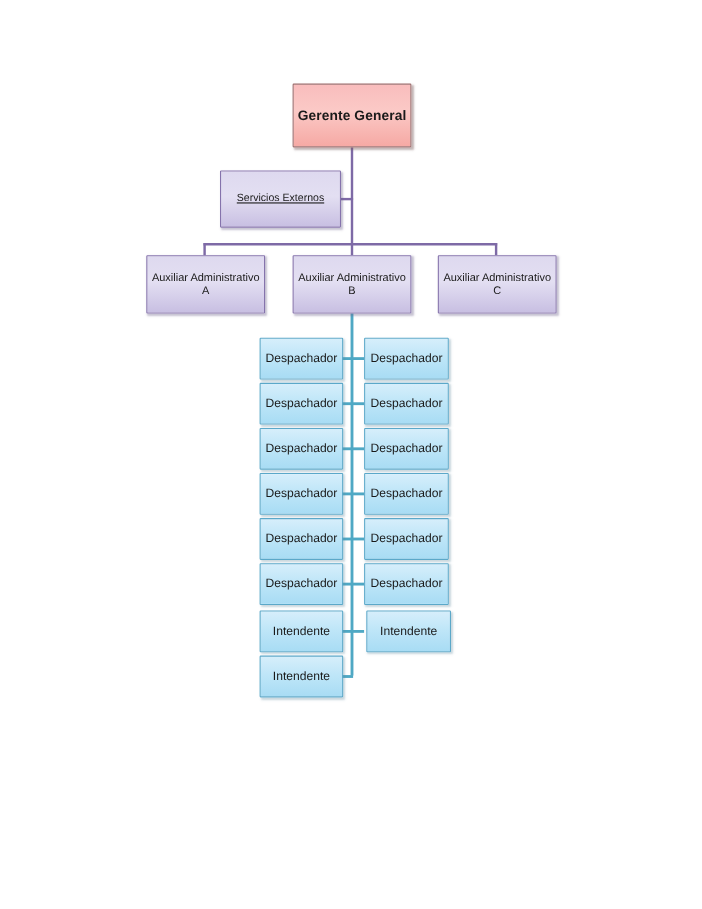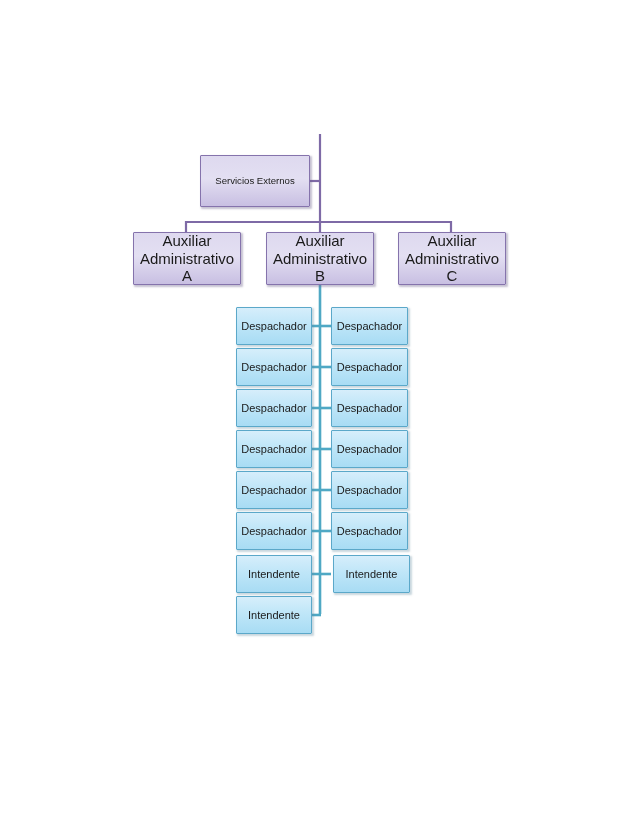--- a/index.html
+++ b/index.html
@@ -47,21 +47,21 @@
     box-shadow: 1.5px 1.5px 2px rgba(120,90,90,0.45);
     font-weight: bold;
     font-size: 12.5px;
     letter-spacing: 0.1px;
   }
   
   .node-purple {
     background: linear-gradient(to bottom, #ded9ef 0%, #e3dff2 45%, #c8bfe2 100%);
     border: 1px solid #8573ac;
     box-shadow: 1.5px 1.5px 2px rgba(110,100,140,0.40);
-    font-size: 15px;
+    font-size: 10px;
   }
   .node-purple.support {
     font-size: 9.6px;
   }
   
   .node-blue {
     background: linear-gradient(to bottom, #d6eefb 0%, #bfe6f8 45%, #a8dcf4 100%);
     border: 1px solid #5ba8c9;
     box-shadow: 1.5px 1.5px 2px rgba(100,140,160,0.35);
     font-size: 11px;
@@ -97,22 +97,25 @@
       <line x1="311" y1="408" x2="331" y2="408"></line>
       <line x1="311" y1="449" x2="331" y2="449"></line>
       <line x1="311" y1="490" x2="331" y2="490"></line>
       <line x1="311" y1="531" x2="331" y2="531"></line>
       <line x1="311" y1="574" x2="331" y2="574"></line>
 
       <line x1="311" y1="615" x2="321" y2="615"></line>
     </g>
   </svg>
 
+  <div class="node node-exec" style="left:266px; top:76px; width:108px; height:58px;">
+    <span>Gerente General</span>
+  </div>
 
-  <div class="node node-purple support" style="left:200px; top:155px; width:110px; height:52px;">
+  <div class="node node-purple support" style="left:200px; top:155px; width:110px; height:52px;text-decoration:underline;">
     <span>Servicios Externos</span>
   </div>
 
   <div class="node node-purple" style="left:133px; top:232px; width:108px; height:53px;">
     <span>
       <span>Auxiliar Administrativo</span>
       <span class="label-line2">A</span>
     </span>
   </div>
 

